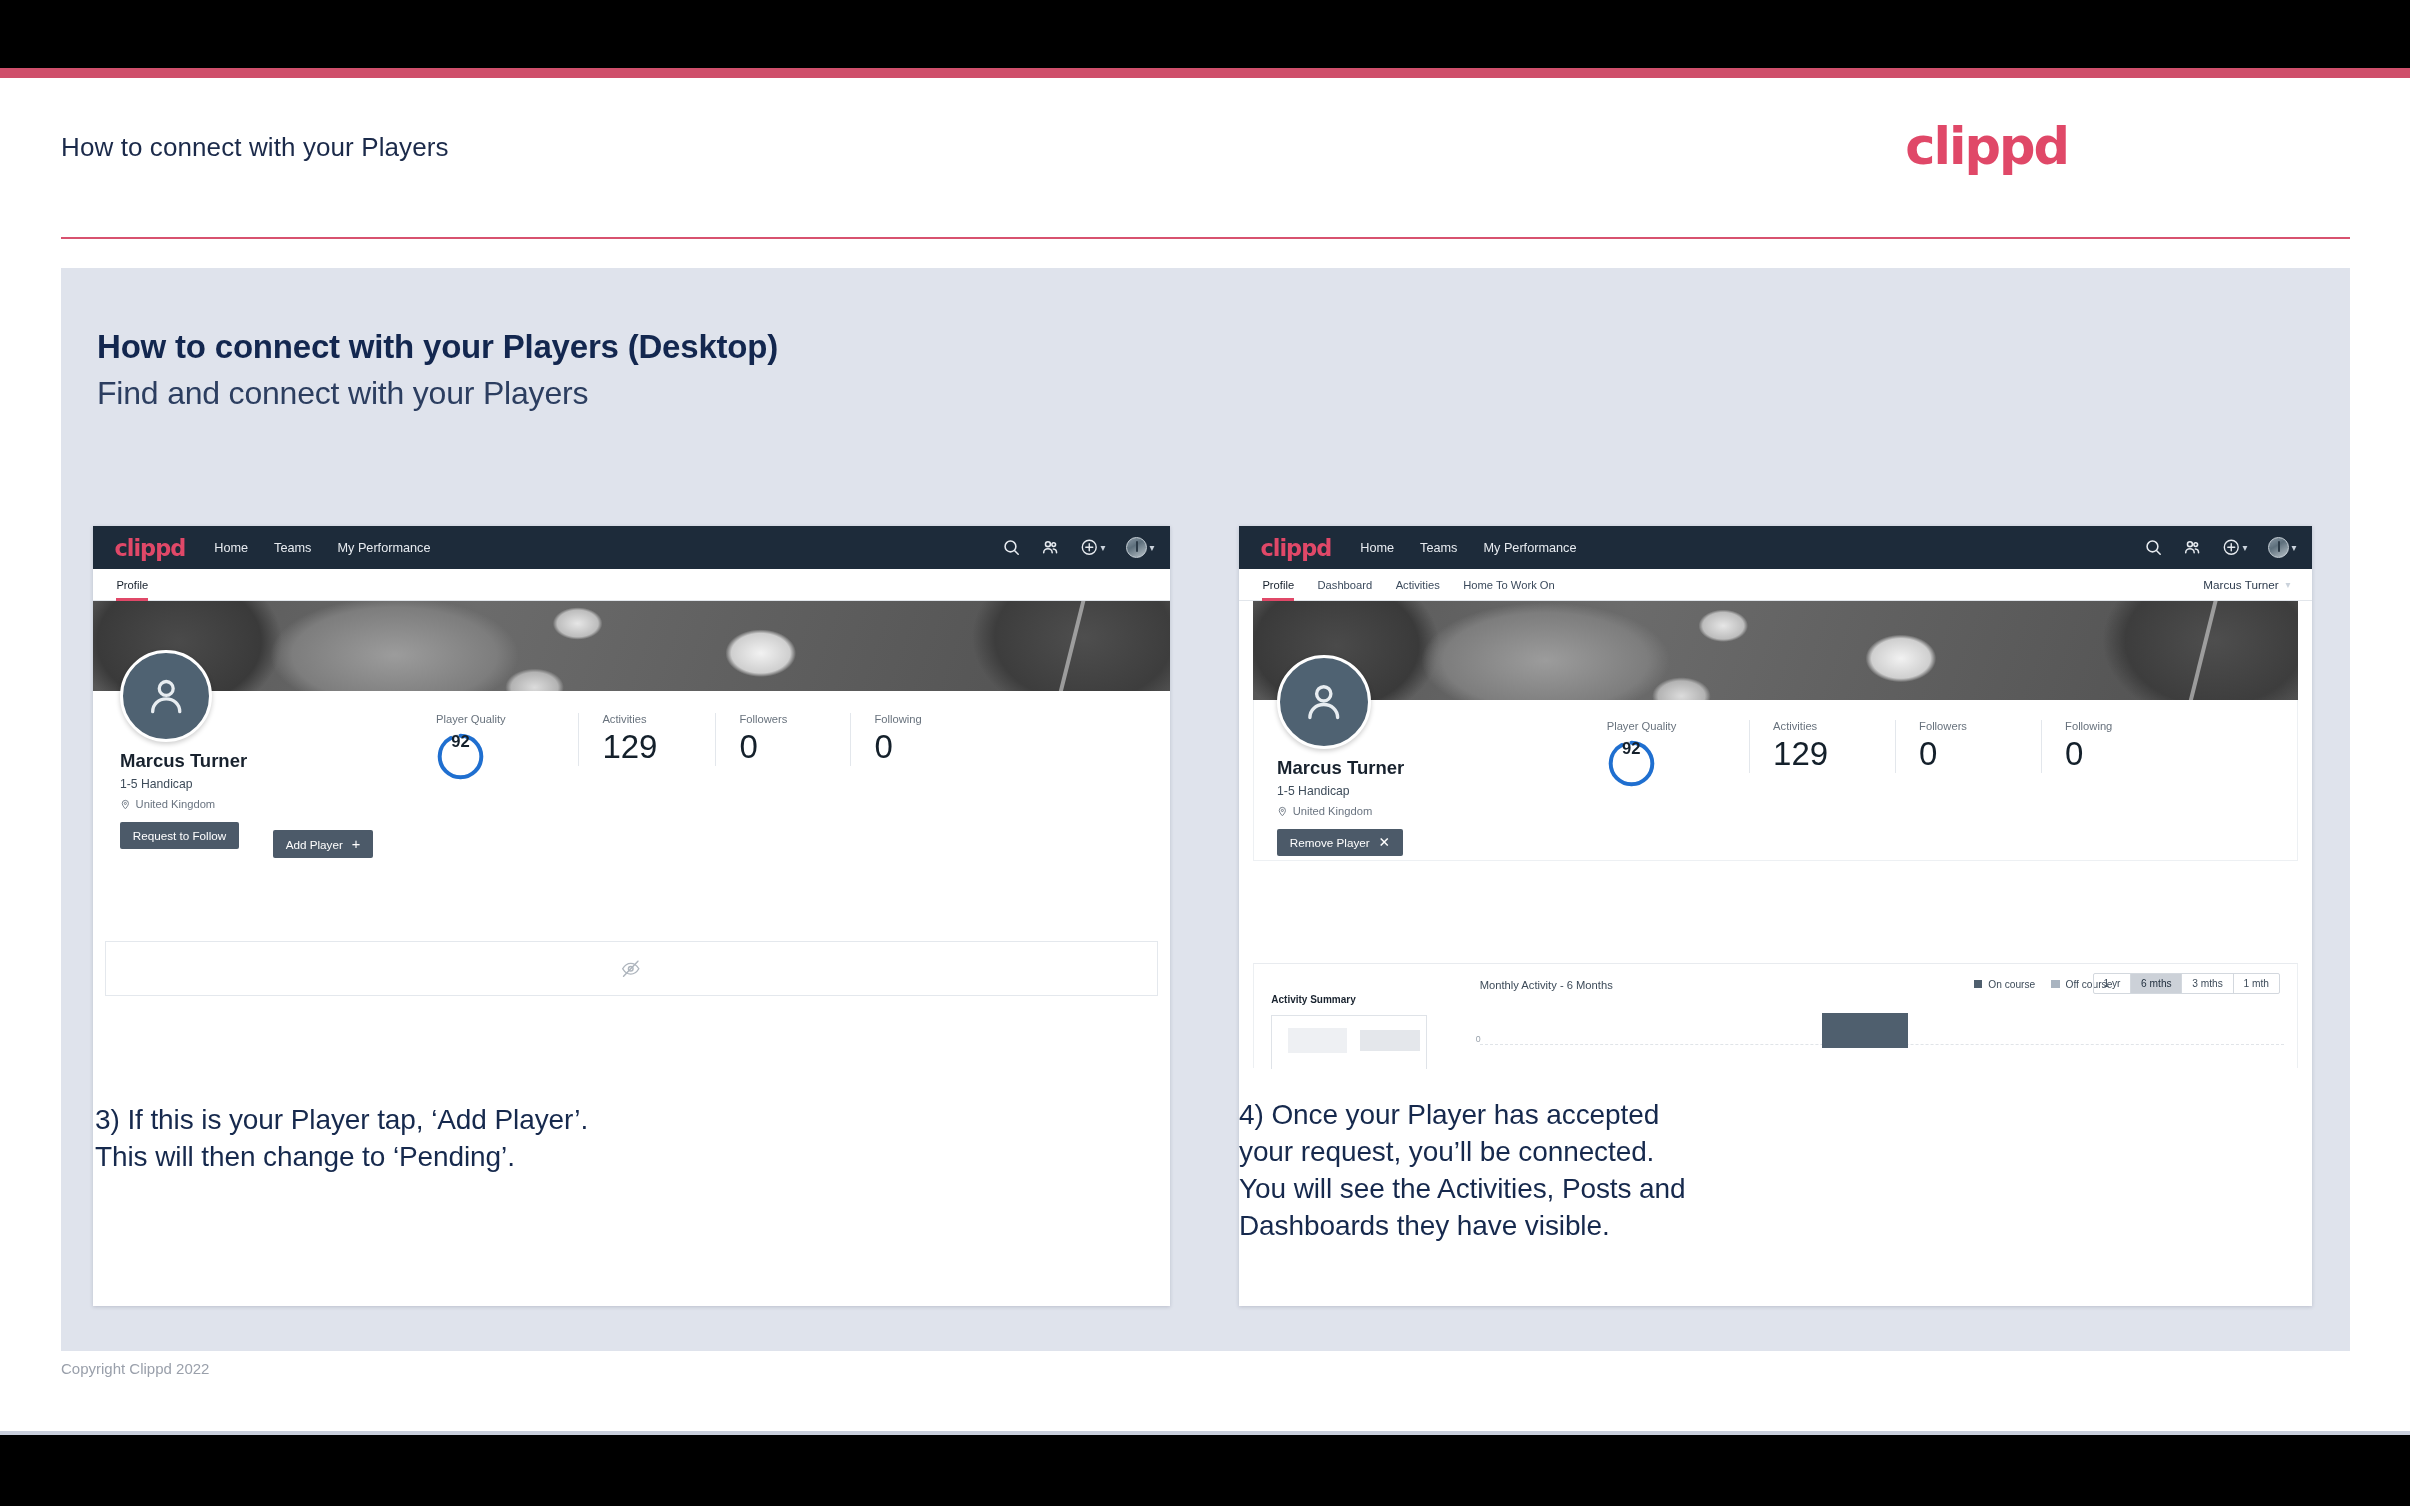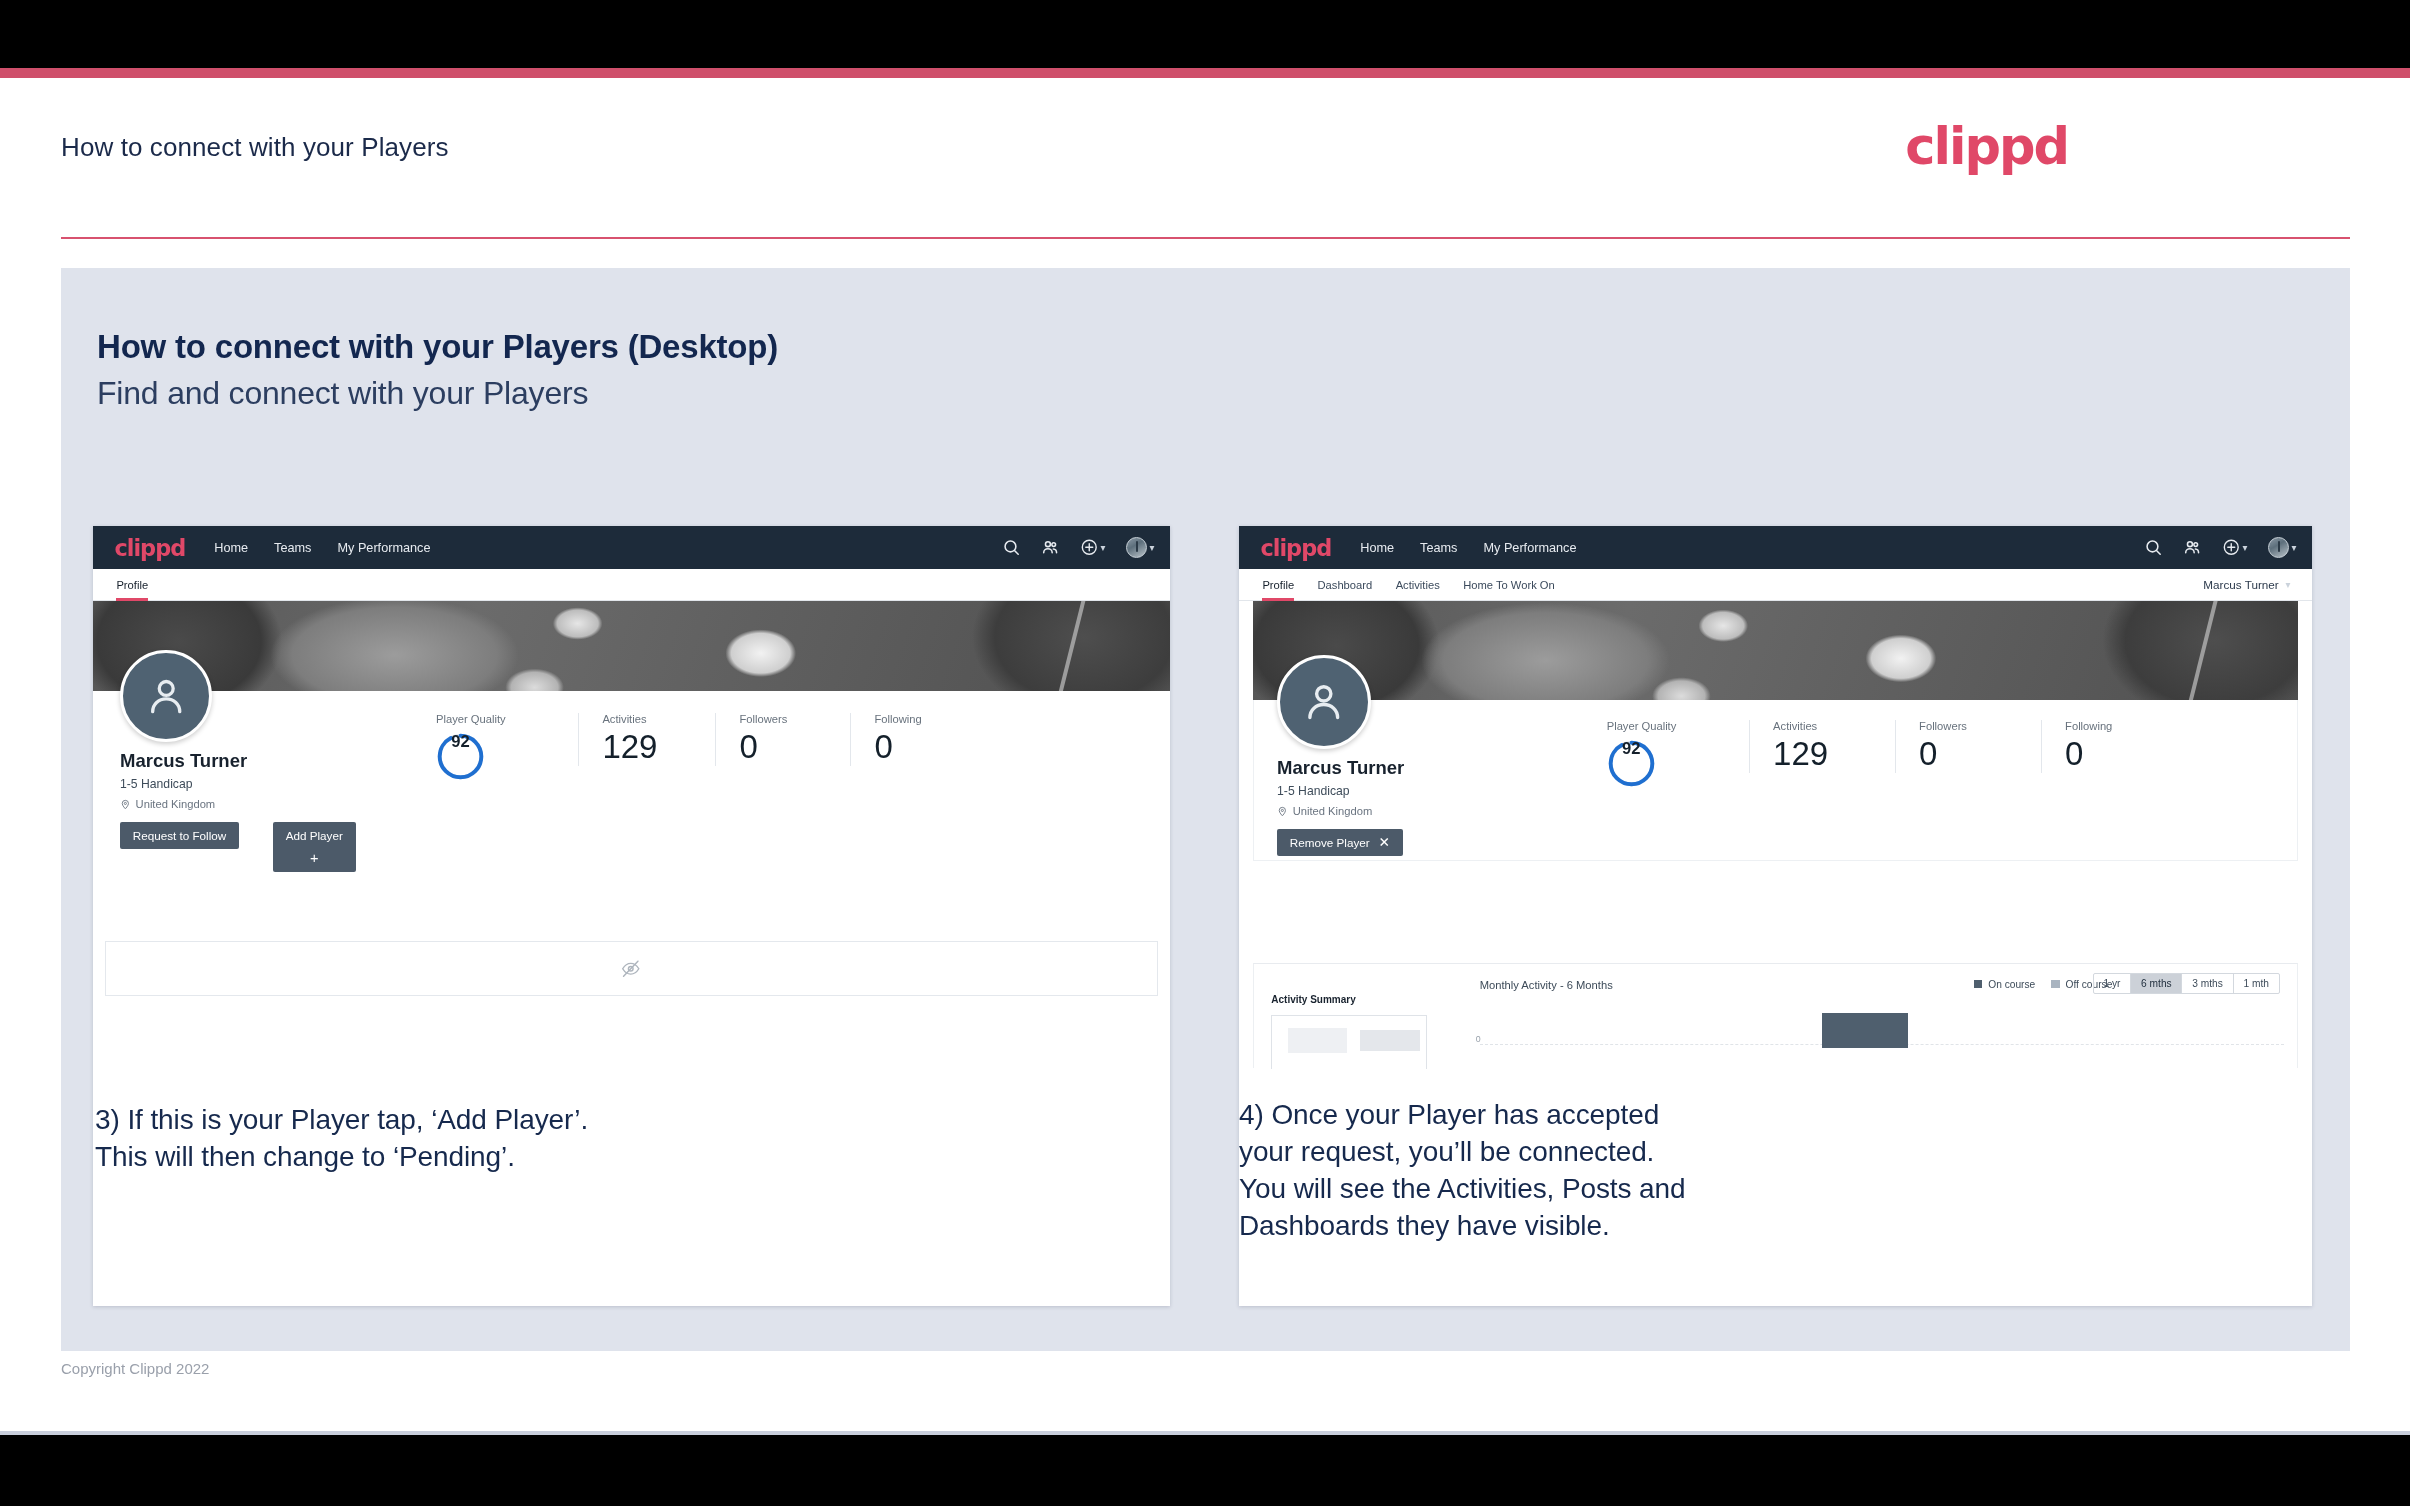--- a/index.html
+++ b/index.html
@@ -238,21 +238,21 @@
           <svg viewBox="0 0 24 24" fill="none" stroke="currentColor" stroke-width="2">
               <path d="M12 22s7-7.2 7-12a7 7 0 1 0-14 0c0 4.8 7 12 7 12z"></path>
               <circle cx="12" cy="10" r="2.4"></circle>
             </svg>
           <span>United Kingdom</span>
         </div>
 
         <button class="pbtn" style="position:absolute; left:27px; top:131px; font-size:11.7px; padding:6.8px 12.7px;">
           <span>Request to Follow</span>
         </button>
-        <button class="pbtn" style="position:absolute; left:180px; top:131px; font-size:11.7px; padding:6.8px 12.7px;flex-direction:column;">
+        <button class="pbtn" style="position:absolute; left:180px; top:139px; font-size:11.7px; padding:6.8px 12.7px;">
           <span>Add Player</span>
           <span style="font-size:14.6px; line-height:1;">+</span>
         </button>
 
         <div class="stats" style="left:343px; top:21.5px; gap:0;">
           <div class="stat" style="width:142px;">
             <div class="stat-label" style="font-size:11.2px;">Player Quality</div>
             <div class="ring" style="width:49px; height:49px; margin-top:7.8px;">
               <svg viewBox="0 0 40 40" aria-hidden="true">
                 <circle cx="20" cy="20" r="17" fill="none" stroke="#e9edf2" stroke-width="3.2"></circle>

